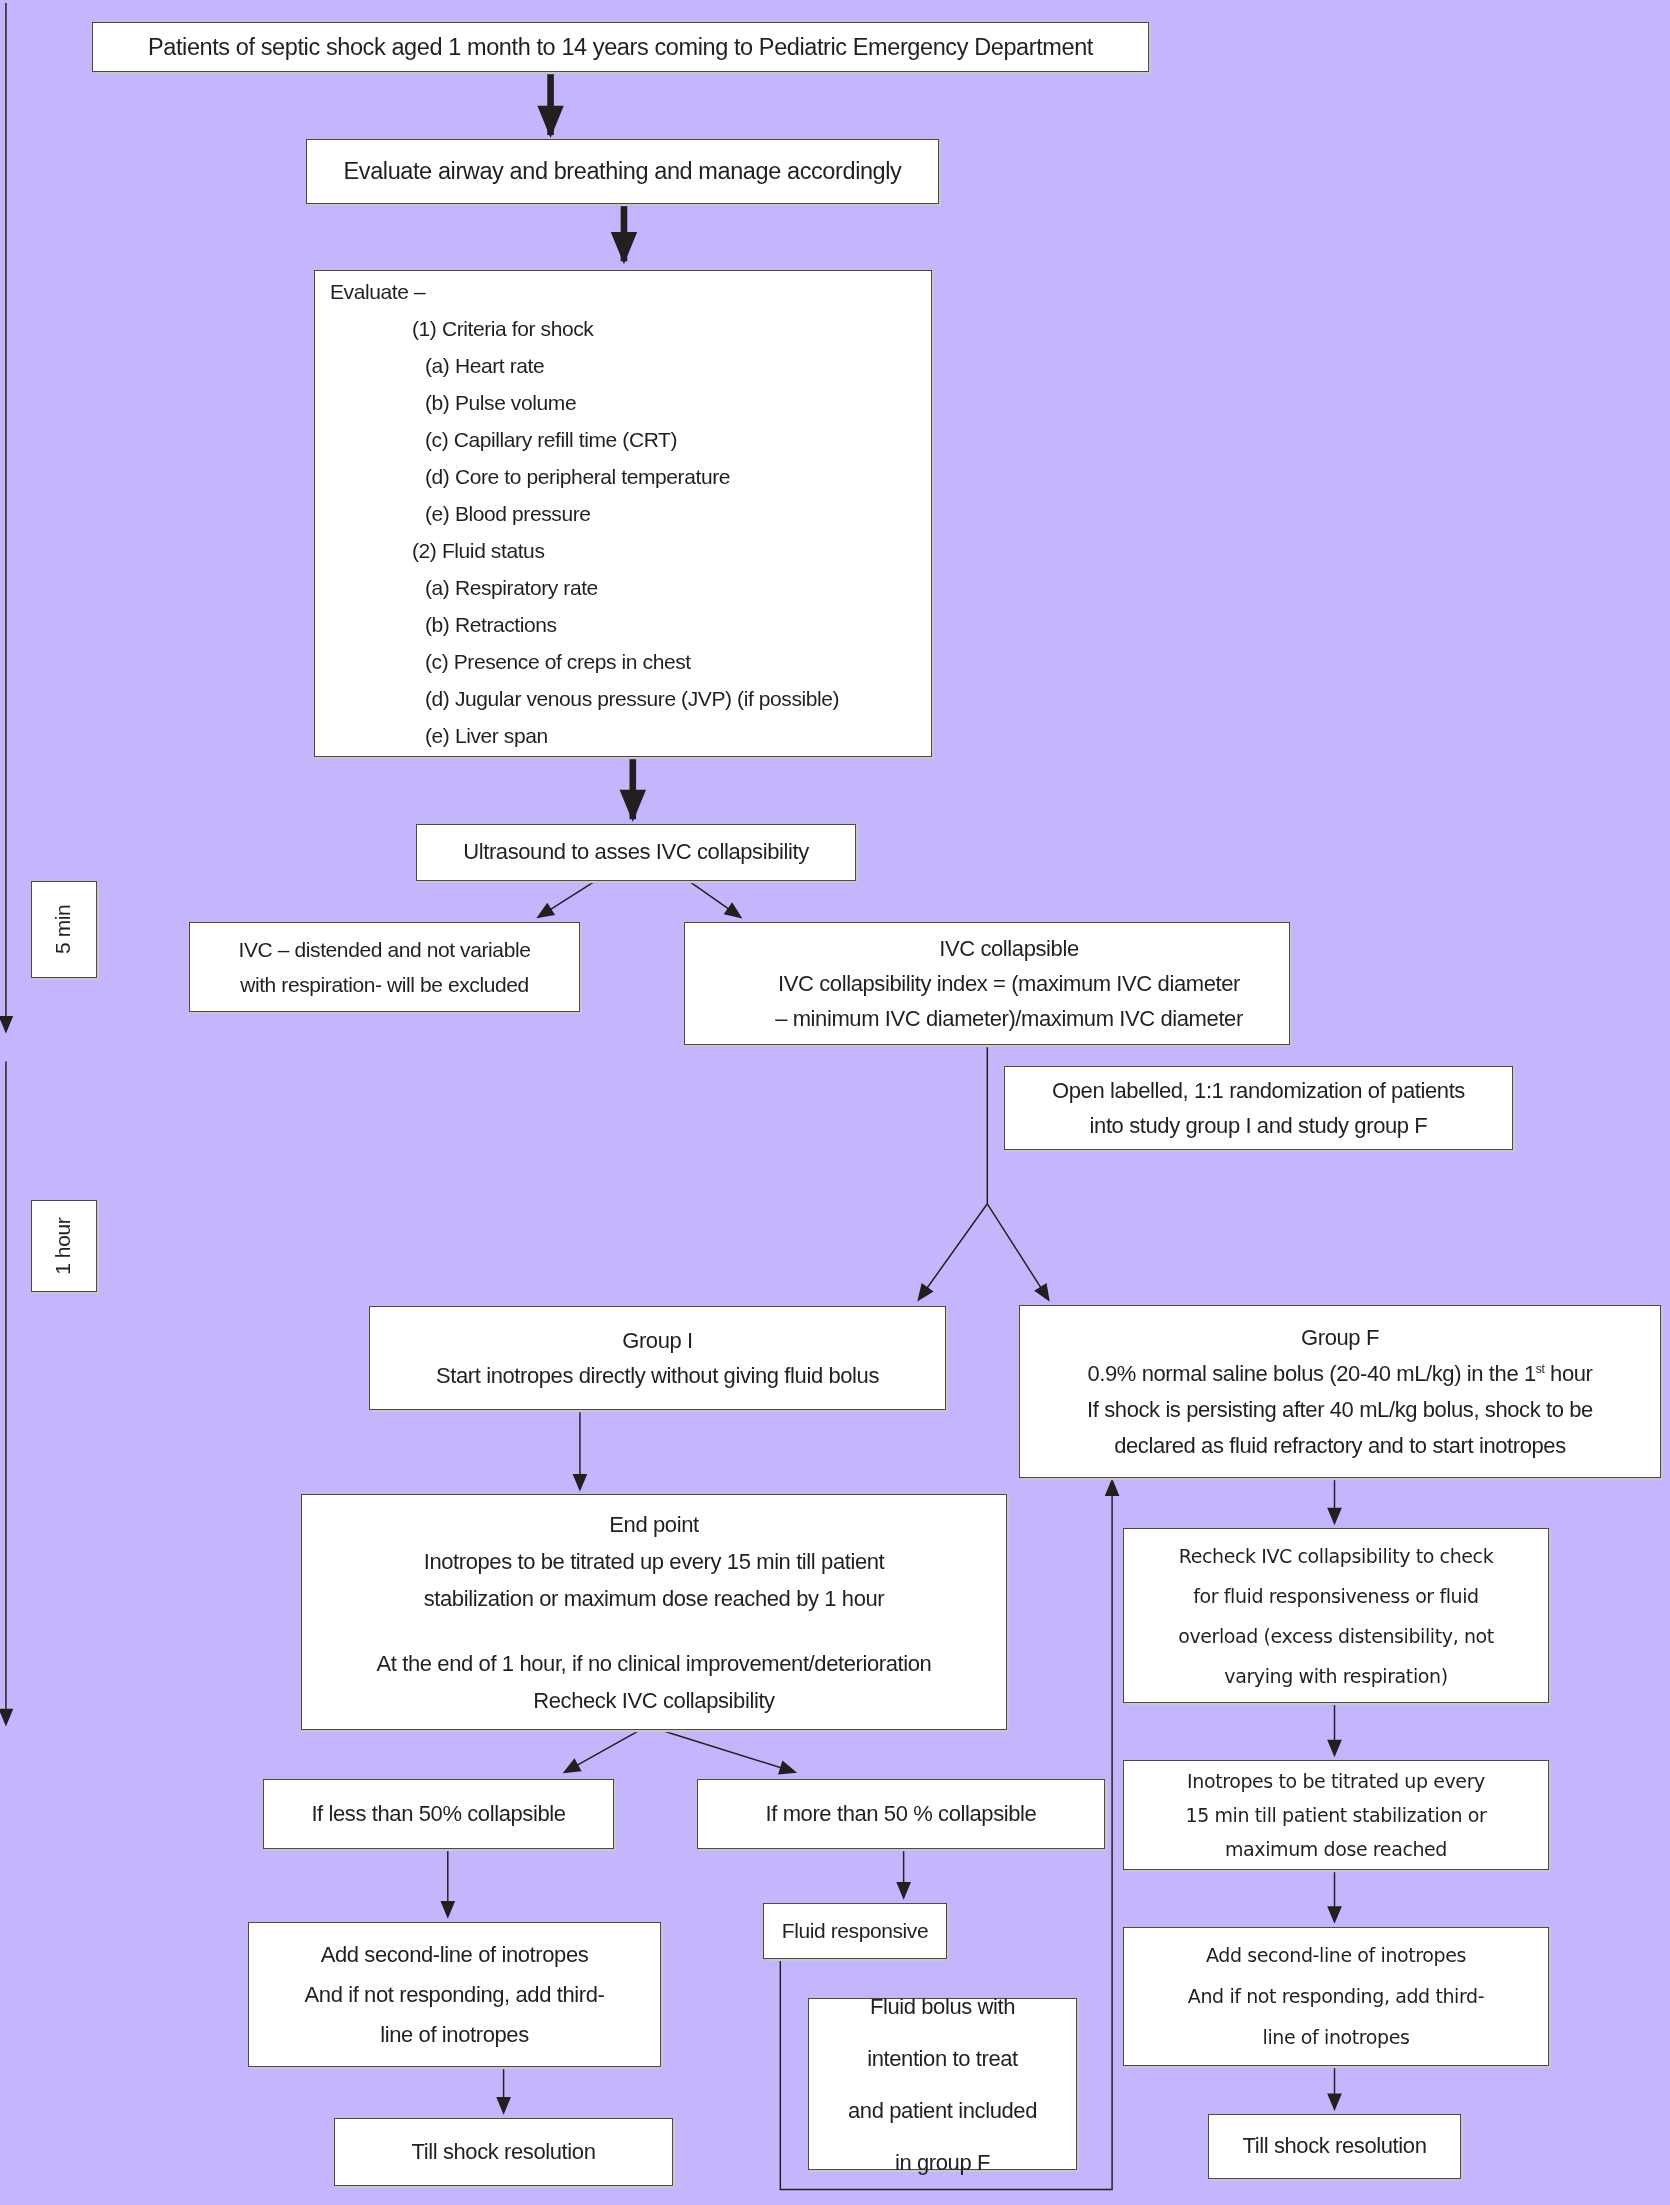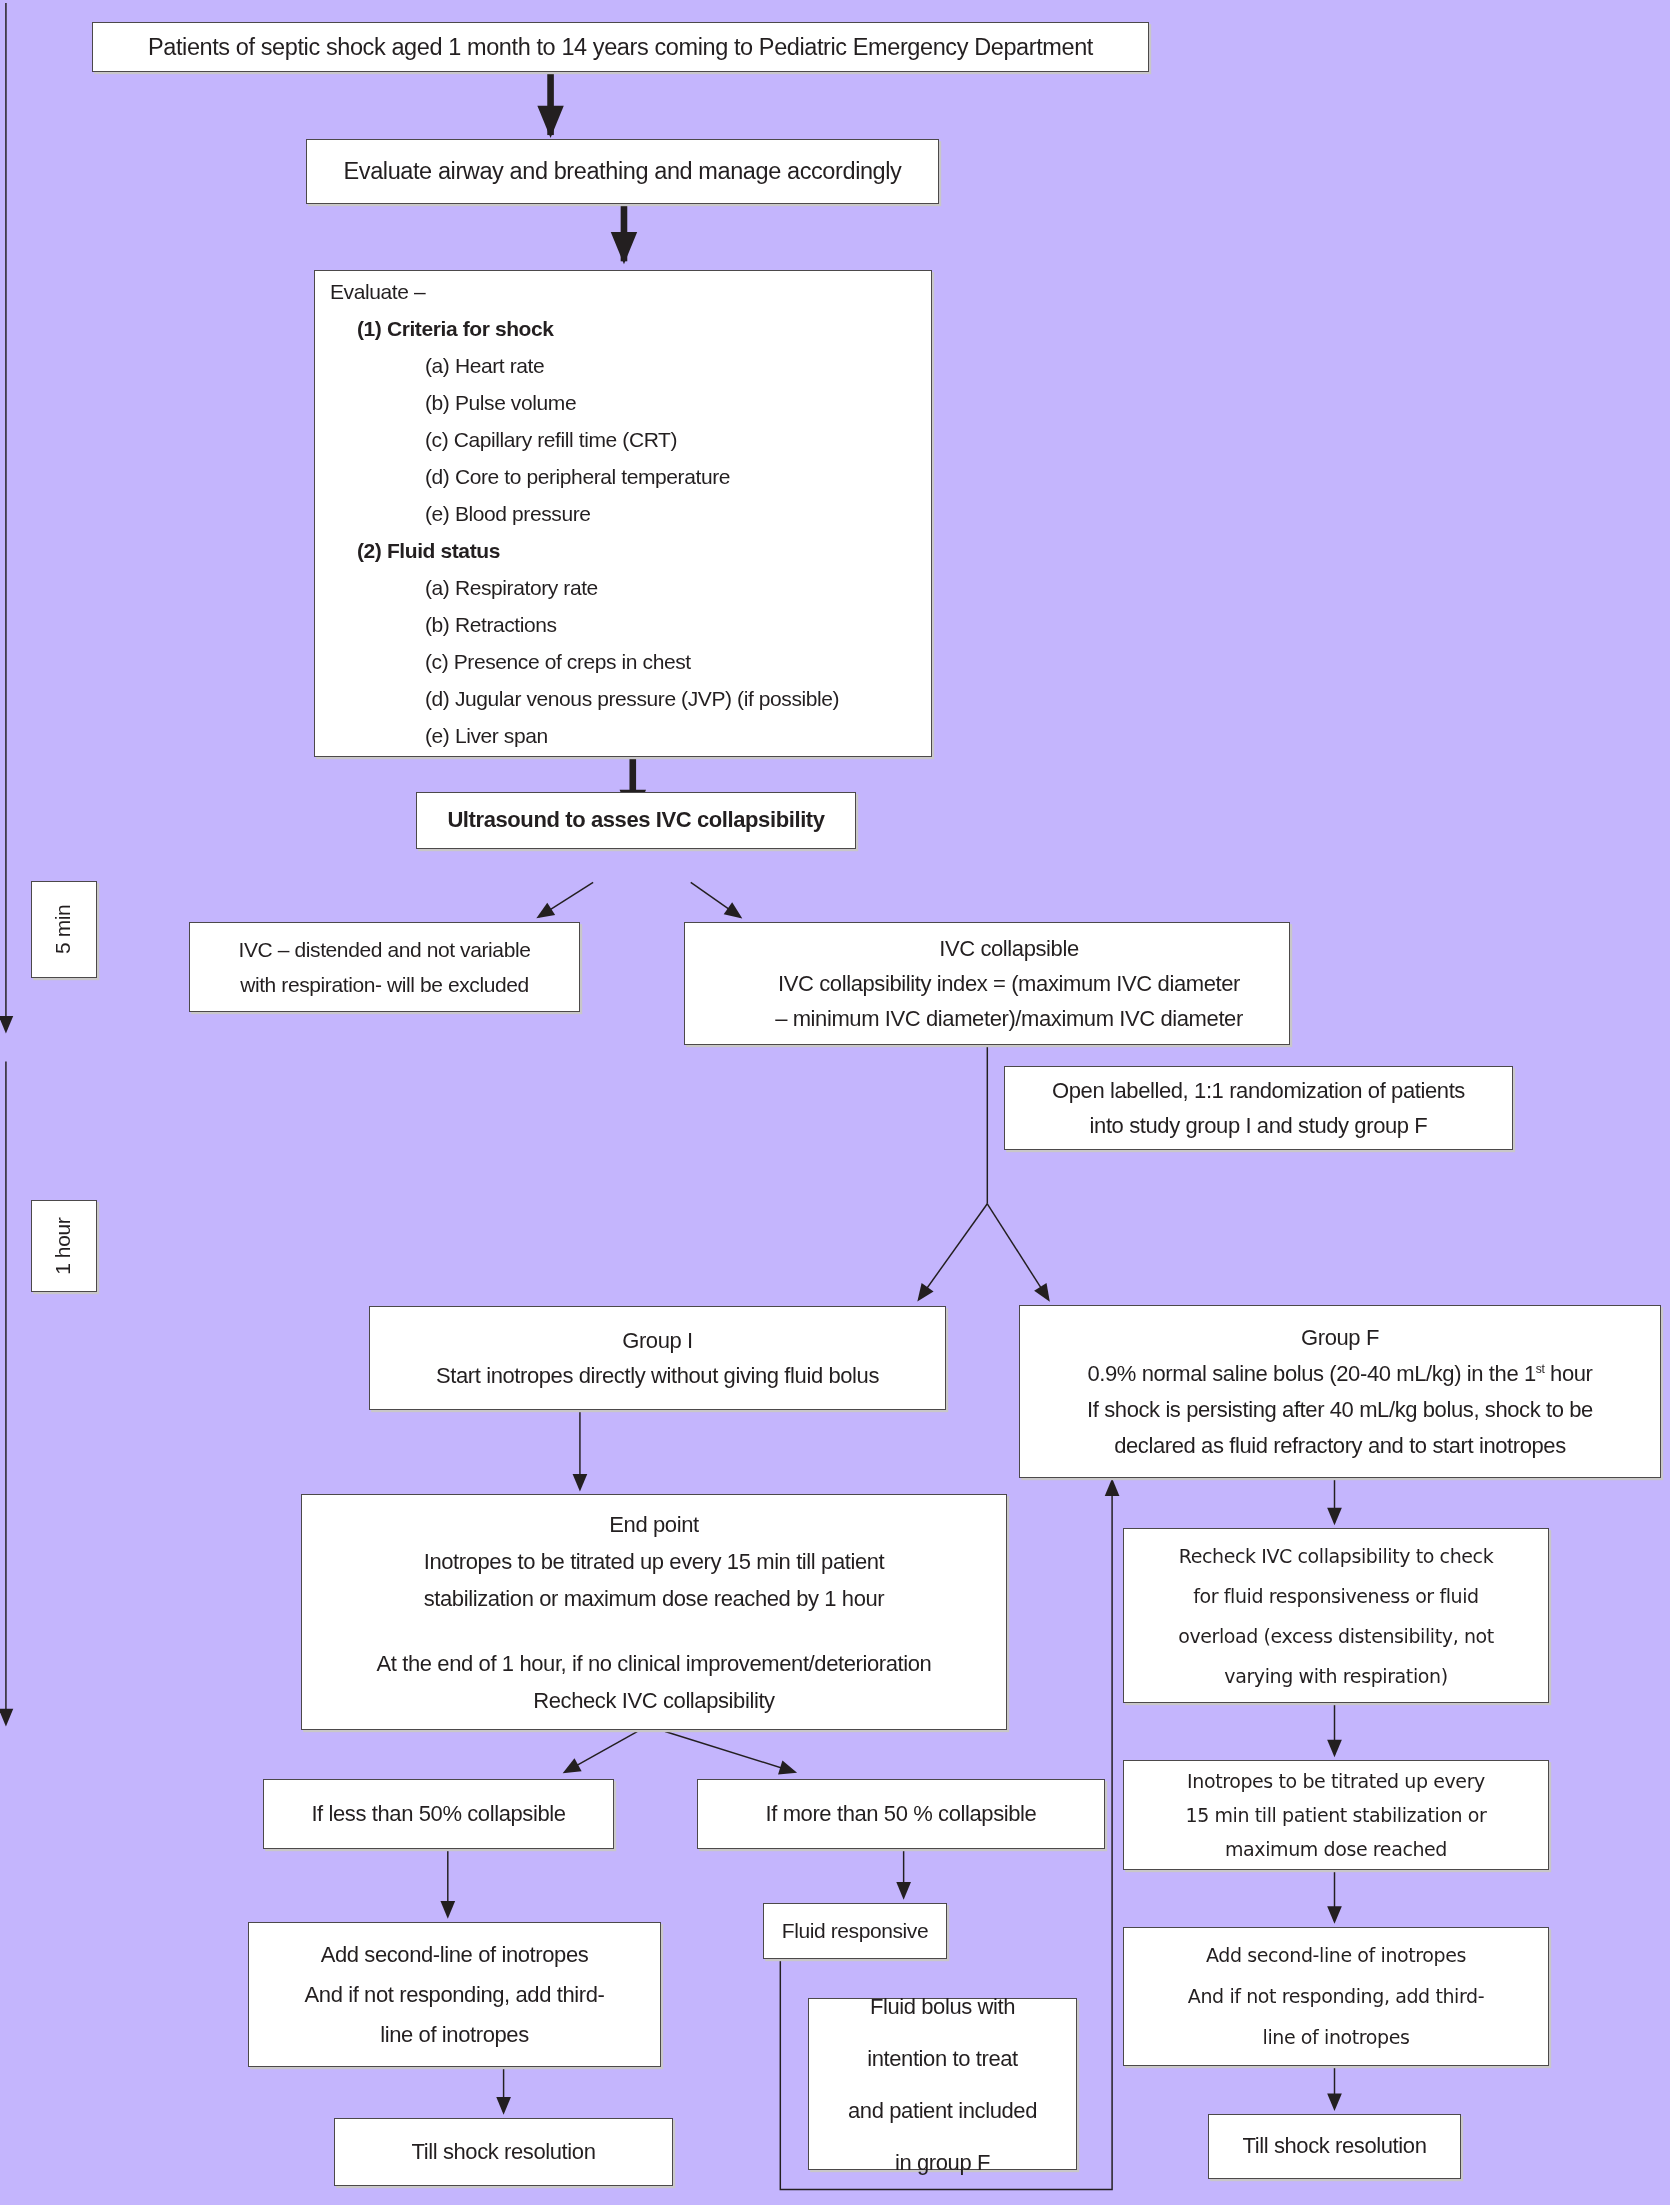--- a/index.html
+++ b/index.html
@@ -30,23 +30,23 @@
   }
   .bold{font-weight:normal;}
   .sup{font-size:0.55em;vertical-align:super;line-height:0;}
   
   .b-patients{left:92px;top:22px;width:1057px;height:50px;font-size:23.5px;}
   .b-airway{left:306px;top:139px;width:633px;height:65px;font-size:23.5px;}
   .b-evaluate{left:314px;top:270px;width:618px;height:487px;
      align-items:flex-start;text-align:left;justify-content:center;
      font-size:21px;line-height:37px;padding-left:15px;}
   .ind0{margin-left:0;}
-  .ind1{margin-left:27px;font-weight:bold;}
+  .ind1{margin-left:82px;}
   .ind2{margin-left:95px;}
-  .b-ultrasound{left:416px;top:792px;width:440px;height:57px;font-weight:bold;}
+  .b-ultrasound{left:416px;top:824px;width:440px;height:57px;}
   .b-excluded{left:189px;top:922px;width:391px;height:90px;font-size:21px;line-height:35px;}
   .b-collapsible{left:684px;top:922px;width:606px;height:123px;line-height:35px;padding-left:44px;}
   .b-random{left:1004px;top:1066px;width:509px;height:84px;line-height:35px;}
   .b-group-i{left:369px;top:1306px;width:577px;height:104px;line-height:35px;}
   .b-group-f{left:1019px;top:1305px;width:642px;height:173px;line-height:36px;}
   .b-endpoint{left:301px;top:1494px;width:706px;height:236px;line-height:37px;}
   .spacer{height:28px;}
   .b-less50{left:263px;top:1779px;width:351px;height:70px;}
   .b-more50{left:697px;top:1779px;width:408px;height:70px;}
   .b-add-left{left:248px;top:1922px;width:413px;height:145px;line-height:40px;}

